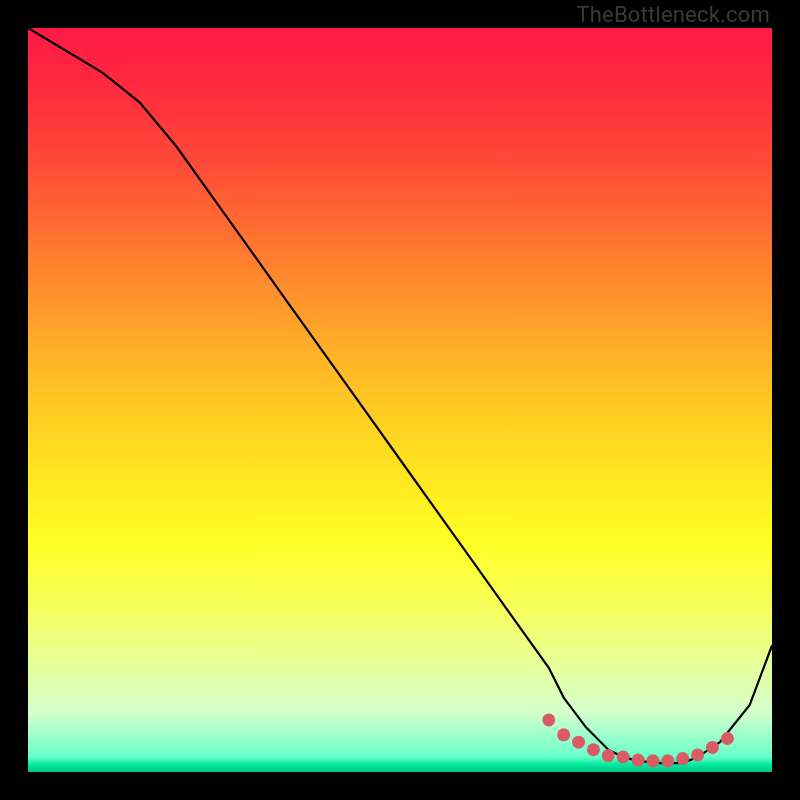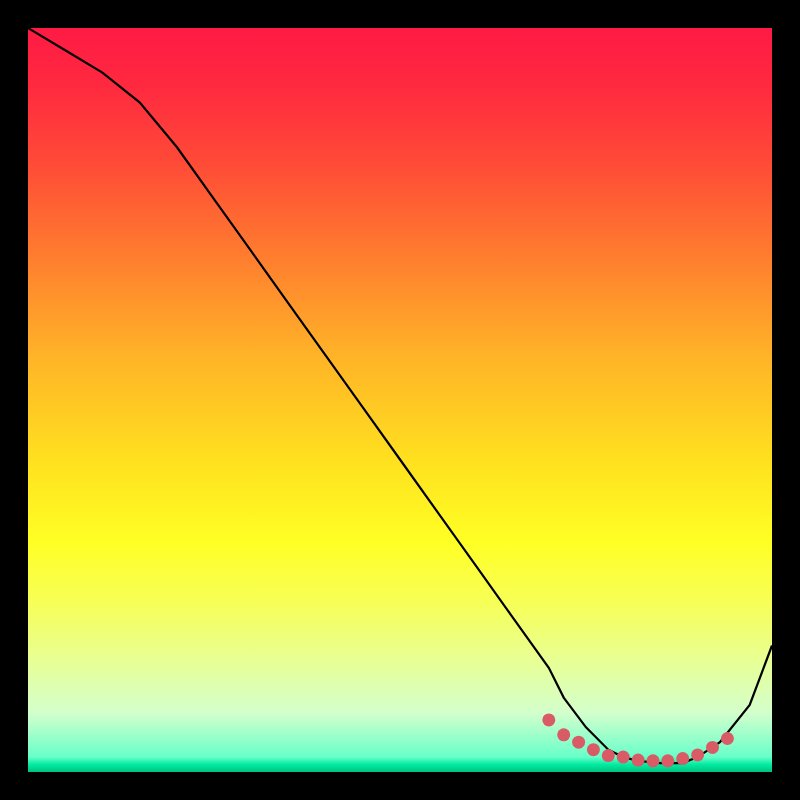--- a/index.html
+++ b/index.html
@@ -77,13 +77,14 @@
           <circle cx="610.1" cy="732.1" r="6.5" fill="#d95b66"></circle>
           <circle cx="625.0" cy="732.8" r="6.5" fill="#d95b66"></circle>
           <circle cx="639.8" cy="732.8" r="6.5" fill="#d95b66"></circle>
           <circle cx="654.7" cy="730.6" r="6.5" fill="#d95b66"></circle>
           <circle cx="669.6" cy="726.9" r="6.5" fill="#d95b66"></circle>
           <circle cx="684.5" cy="719.4" r="6.5" fill="#d95b66"></circle>
           <circle cx="699.4" cy="710.5" r="6.5" fill="#d95b66"></circle>
         </g>
     </svg>
   </div>
+  <div class="watermark">TheBottleneck.com</div>
 </div>
 
 </body></html>

